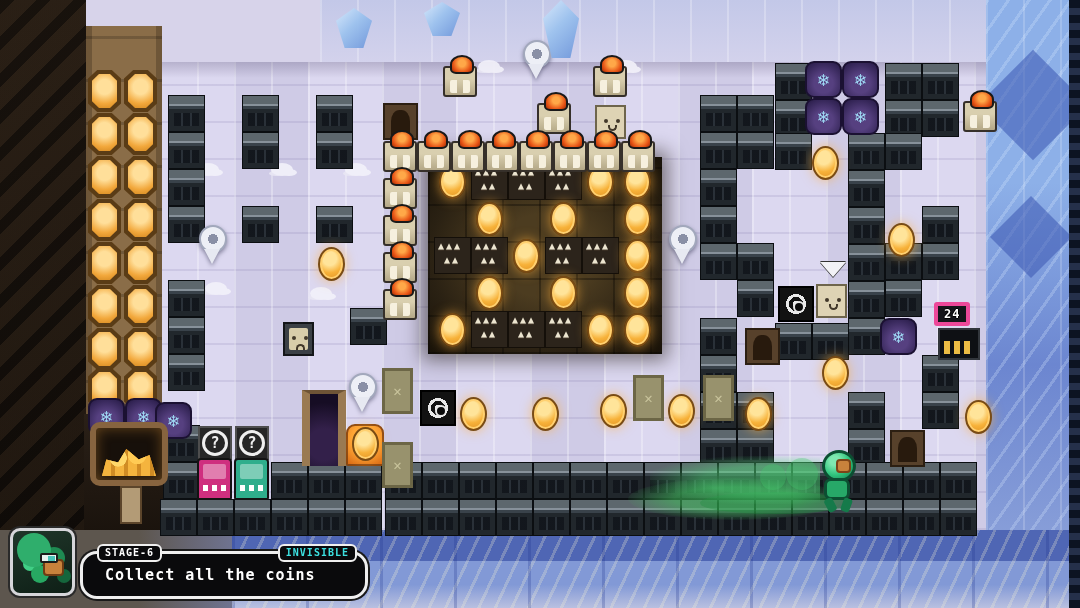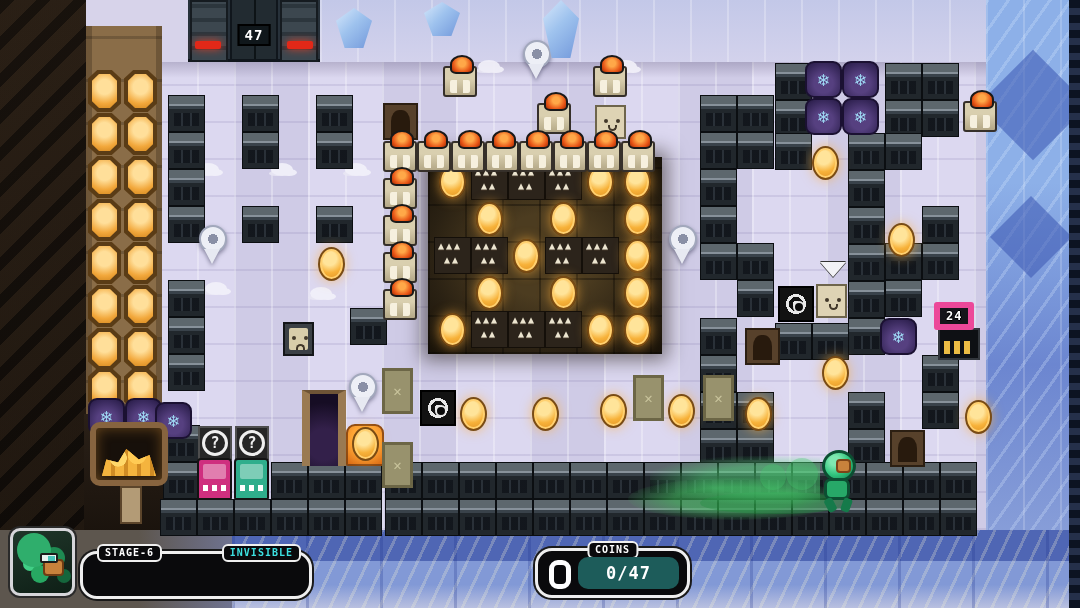--- a/index.html
+++ b/index.html
@@ -161,21 +161,21 @@
   .minecart .chute{position:absolute;left:24px;top:58px;width:22px;height:38px;background:#b39b76;border:2px solid #5c452b}
 
   .doorway{left:302px;top:390px;width:44px;height:76px;background:radial-gradient(circle at 50% 70%,#33204a 0 30%,#160d24 80%);
      border-left:8px solid #9a7a52;border-right:8px solid #9a7a52;border-top:4px solid #6e5436}
 
   .device24{left:938px;top:328px;width:42px;height:32px;background:#0e1014;border:2px solid #32363c}
   .device24::before{content:"";position:absolute;left:4px;right:4px;top:11px;bottom:4px;
      background:repeating-linear-gradient(90deg,#ecbc44 0 6px,#0e1014 6px 10px)}
   .device24-label{left:934px;top:302px;padding:1px 6px;background:#15151a;border-radius:3px;color:#fff;
      font-weight:bold;font-size:12px;letter-spacing:1px;
-     text-shadow:-1px 0 #000,1px 0 #000,0 -1px #000,0 1px #000;border:6px solid #ec4899}
+     text-shadow:-1px 0 #000,1px 0 #000,0 -1px #000,0 1px #000;border:4px solid #ec4899}
 
   .puddle{left:628px;top:478px;width:215px;height:42px;border-radius:50%;
      background:radial-gradient(ellipse,rgba(64,190,92,.55) 0 40%,rgba(64,190,92,0) 75%)}
   .puddle2{left:700px;top:492px;width:150px;height:22px;border-radius:50%;background:rgba(30,140,60,.35)}
 
   .player{left:800px;top:450px;width:72px;height:64px}
   .player .ptrail{position:absolute;left:-150px;top:6px;width:170px;height:48px;
      background:radial-gradient(ellipse at 70% 50%,rgba(80,210,120,.5) 0 40%,rgba(80,210,120,0) 75%)}
   .player .pghost{position:absolute;width:26px;height:26px;border-radius:50%;background:rgba(70,200,110,.35)}
   .player .phead{position:absolute;left:22px;top:0;width:34px;height:32px;border-radius:50%;
@@ -196,21 +196,21 @@
   .pc-hair{position:absolute;left:4px;top:2px;width:34px;height:34px;border-radius:50%;background:#2fae6c;
      box-shadow:20px 8px 0 -6px #1e8a52,6px 24px 0 -8px #27a862,30px 26px 0 -10px #15663c,-4px 14px 0 -10px #41cf86}
   .pc-face{position:absolute;left:30px;top:28px;width:21px;height:17px;background:#c8823c;border-radius:4px;
      border:2px solid #6e3c14}
   .pc-goggle{position:absolute;left:27px;top:22px;width:18px;height:10px;background:#e8f4f0;border:2px solid #1c1c1c;
      border-radius:2px}
   .pc-goggle::after{content:"";position:absolute;right:1px;top:1px;width:7px;height:5px;background:#49c4ba}
 
   .pill{position:absolute;background:#0a0a0c;border:3px solid #efefef;border-radius:17px;
      box-shadow:0 0 0 2px #1a1a1a}
-  .pill-stage{left:80px;top:31px;width:232px;height:48px}
+  .pill-stage{left:80px;top:31px;width:288px;height:48px}
   .pill-pickups{left:374px;top:28px;width:153px;height:50px}
   .pill-coins{left:535px;top:28px;width:155px;height:50px}
   .hud-tab{position:absolute;top:-10px;padding:0 6px;background:#0a0a0c;border:2px solid #efefef;border-radius:6px;
      font-weight:bold;font-size:10px;letter-spacing:1px;color:#fff;line-height:14px;white-space:nowrap}
   .tab-stage{left:14px}
   .tab-invisible{right:8px;color:#3ce0e0}
   .tab-center{left:50%;transform:translateX(-50%)}
   .objective-text{position:absolute;left:22px;top:12px;color:#fff;font-weight:bold;font-size:15px;letter-spacing:1px}
   .coin-icon{position:absolute;left:11px;top:9px;width:22px;height:29px;border:5px solid #fff;border-radius:9px;
      background:#0a0a0c}
@@ -443,28 +443,20 @@
       <div class="abs pin" style="left: 522px; top: 40px;"></div>
       <div class="abs pin" style="left: 198px; top: 225px;"></div>
       <div class="abs pin" style="left: 668px; top: 225px;"></div>
       <div class="abs pin" style="left: 348px; top: 373px;"></div>
       <div class="abs arrow-down" style="left: 820px; top: 262px;"></div>
       <div class="abs crystal" style="left: 543px; top: 0px; height: 58px;"></div>
       <div class="abs crystal" style="left: 336px; top: 8px; height: 40px;"></div>
       <div class="abs crystal" style="left: 424px; top: 2px; height: 34px;"></div>
     </div>
 
-  <div class="abs gate">
-    <div class="gpanel l"></div>
-    <div class="gpanel r"></div>
-    <div class="gdoors"></div>
-    <div class="glight l"></div>
-    <div class="glight r"></div>
-    <div class="gate-num">47</div>
-  </div>
 
   <div class="abs minecart">
     <div class="gold"></div>
     <div class="chute"></div>
   </div>
 
   <div class="abs doorway"></div>
 
   <div class="abs device24"></div>
   <div class="abs device24-label">24</div>
@@ -485,23 +477,19 @@
   <div class="abs hud">
     <div class="portrait">
       <div class="pc-hair"></div>
       <div class="pc-face"></div>
       <div class="pc-goggle"></div>
     </div>
 
     <div class="pill pill-stage">
       <div class="hud-tab tab-stage">STAGE-6</div>
       <div class="hud-tab tab-invisible">INVISIBLE</div>
+      <div class="objective-text">Collect all the coins</div>
     </div>
 
 
-    <div class="pill pill-coins">
-      <div class="hud-tab tab-center">COINS</div>
-      <div class="coin-icon"></div>
-      <div class="coin-counter">0/47</div>
-    </div>
   </div>
 
 </div>
 
 </body></html>

